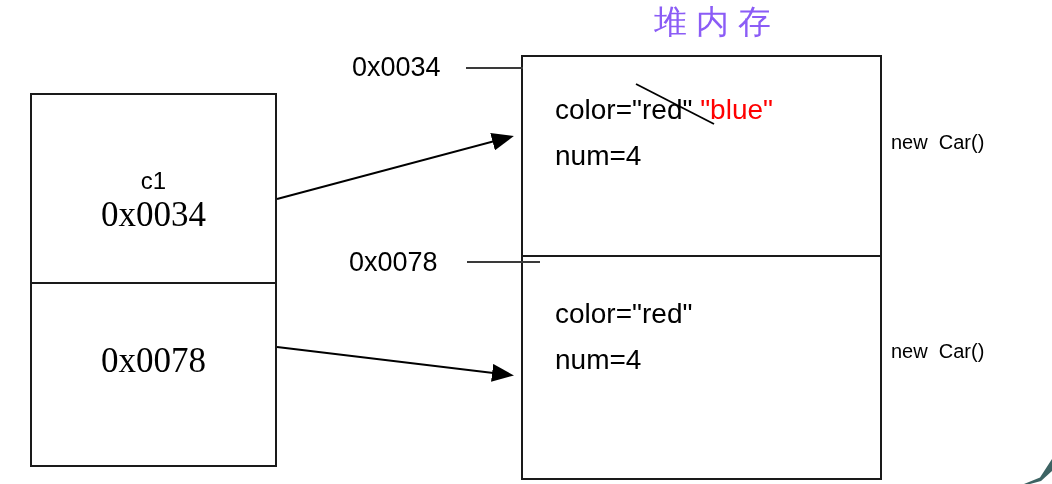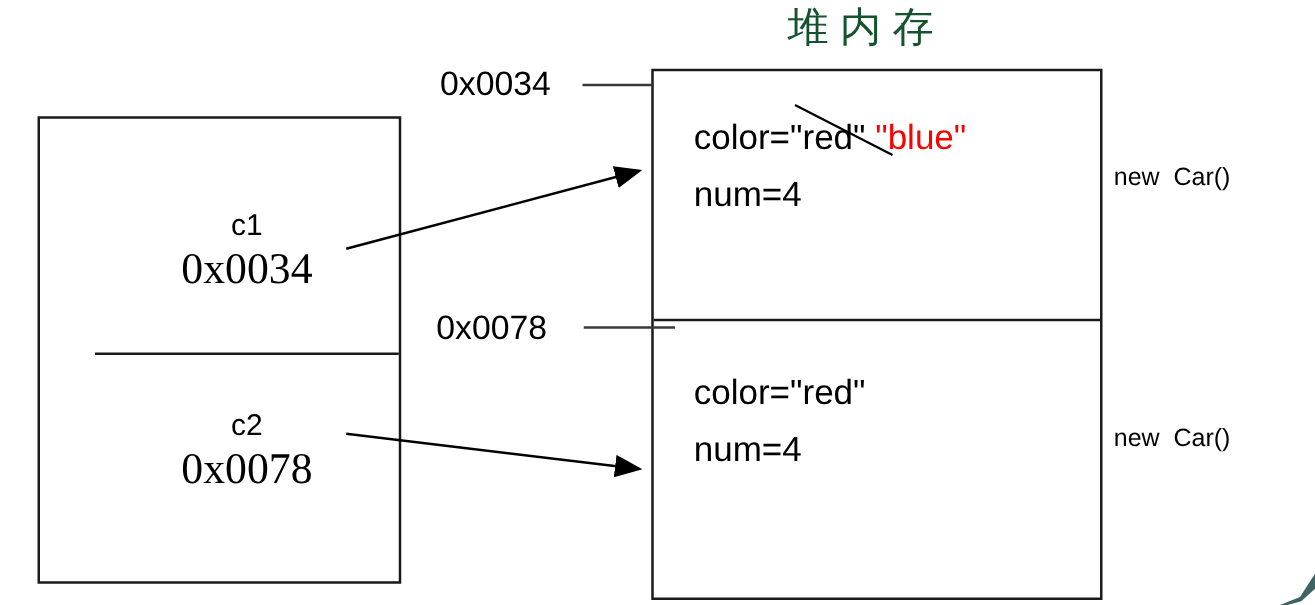--- a/index.html
+++ b/index.html
@@ -8,40 +8,39 @@
     width: 1052px;
     height: 484px;
     background: #ffffff;
     font-family: "Liberation Sans", sans-serif;
     color: #000000;
     overflow: hidden;
   }
 
   .title {
     position: absolute;
-    left: 630px;
+    left: 654px;
     top: 0px;
     font-family: "Liberation Serif", "DejaVu Serif", serif;
     font-size: 33px;
     letter-spacing: 9px;
-    color: #14532d;
+    color: #8b5cf6;
     white-space: nowrap;
   }
 
   
   .stack-box {
     position: absolute;
     left: 30px;
     top: 93px;
     width: 243px;
     height: 370px;
     border: 2px solid #1a1a1a;
     display: flex;
     flex-direction: column;
-    padding-left: 44px;
   }
   .stack-cell {
     display: flex;
     flex-direction: column;
     align-items: center;
     justify-content: center;
   }
   .stack-cell.top {
     height: 187px;
     border-bottom: 2px solid #1a1a1a;
@@ -117,21 +116,20 @@
 
   <div class="stack-box">
     <div class="stack-cell top">
       <div class="cell-inner">
         <div class="var-name">c1</div>
         <div class="var-addr">0x0034</div>
       </div>
     </div>
     <div class="stack-cell bottom">
       <div class="cell-inner">
-        <div class="var-name">c2</div>
         <div class="var-addr">0x0078</div>
       </div>
     </div>
   </div>
 
   <div class="heap-box">
     <div class="heap-cell top">
       <div><span>color="red"</span> <span style="color: rgb(255, 0, 0);">"blue"</span></div>
       <div>num=4</div>
     </div>

